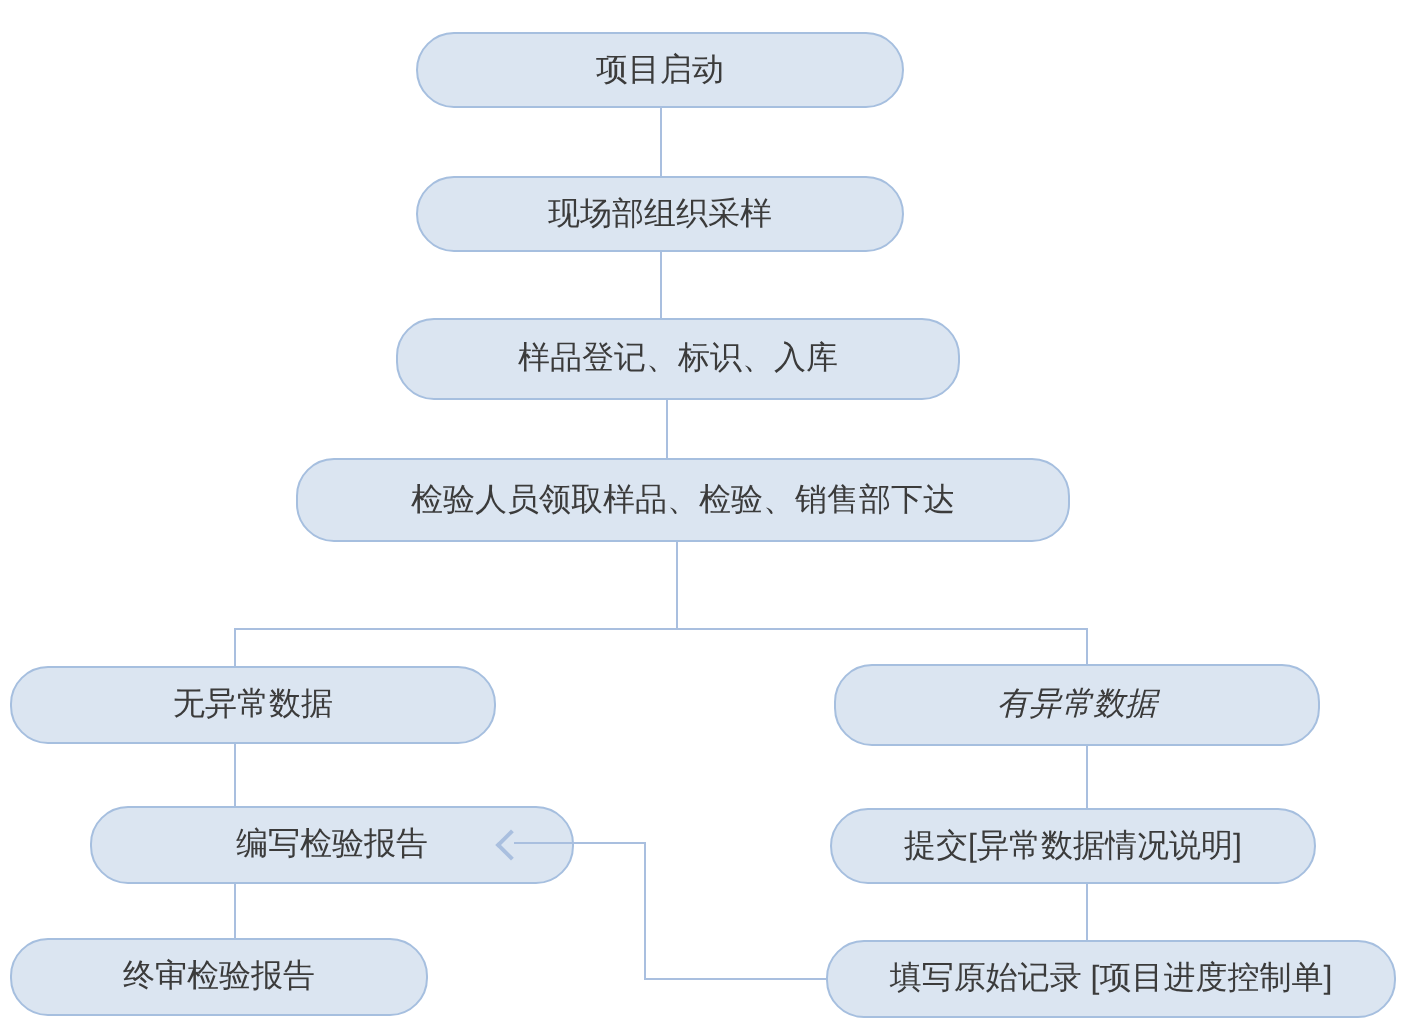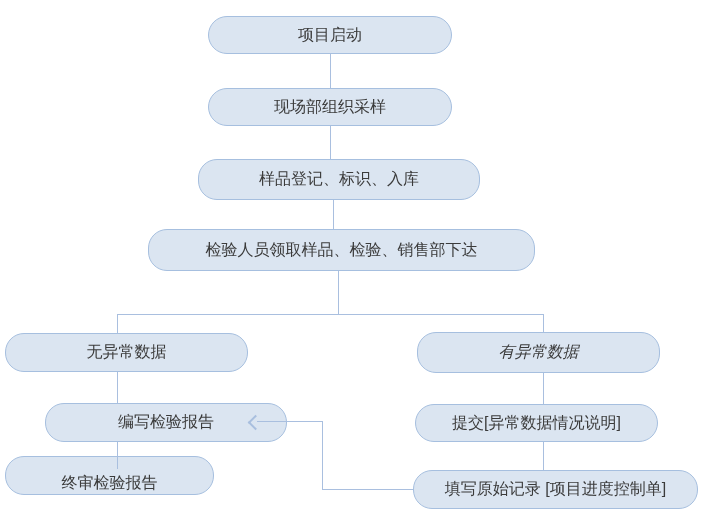--- a/index.html
+++ b/index.html
@@ -43,21 +43,21 @@
   }
   
   .n1  { left: 208px; top: 16px;  width: 244px; height: 38px; }
   .n2  { left: 208px; top: 88px;  width: 244px; height: 38px; justify-content: center; }
   .n3  { left: 198px; top: 159px; width: 282px; height: 41px; }
   .n4  { left: 148px; top: 229px; width: 387px; height: 42px; }
   .n5  { left: 5px;   top: 333px; width: 243px; height: 39px; }
   .n6  { left: 417px; top: 332px; width: 243px; height: 41px; font-style: italic; }
   .n7  { left: 5px;   top: 403px; width: 242px; height: 39px; margin-left: 40px; }
   .n8  { left: 415px; top: 404px; width: 243px; height: 38px; }
-  .n9  { left: 5px;   top: 456px; width: 209px; height: 39px; align-items: flex-end; }
+  .n9  { left: 5px;   top: 469px; width: 209px; height: 39px; }
   .n10 { left: 413px; top: 470px; width: 285px; height: 39px; }
   
   .c1  { left: 330px; top: 53px;  width: 1px;   height: 35px; }
   .c2  { left: 330px; top: 126px; width: 1px;   height: 33px; }
   .c3  { left: 333px; top: 200px; width: 1px;   height: 29px; }
   .c4  { left: 338px; top: 271px; width: 1px;   height: 43px; }
   .csplit { left: 117px; top: 314px; width: 427px; height: 1px; }
   .c5  { left: 117px; top: 314px; width: 1px;   height: 19px; }
   .c6  { left: 543px; top: 314px; width: 1px;   height: 18px; }
   .c7  { left: 117px; top: 372px; width: 1px;   height: 31px; }

